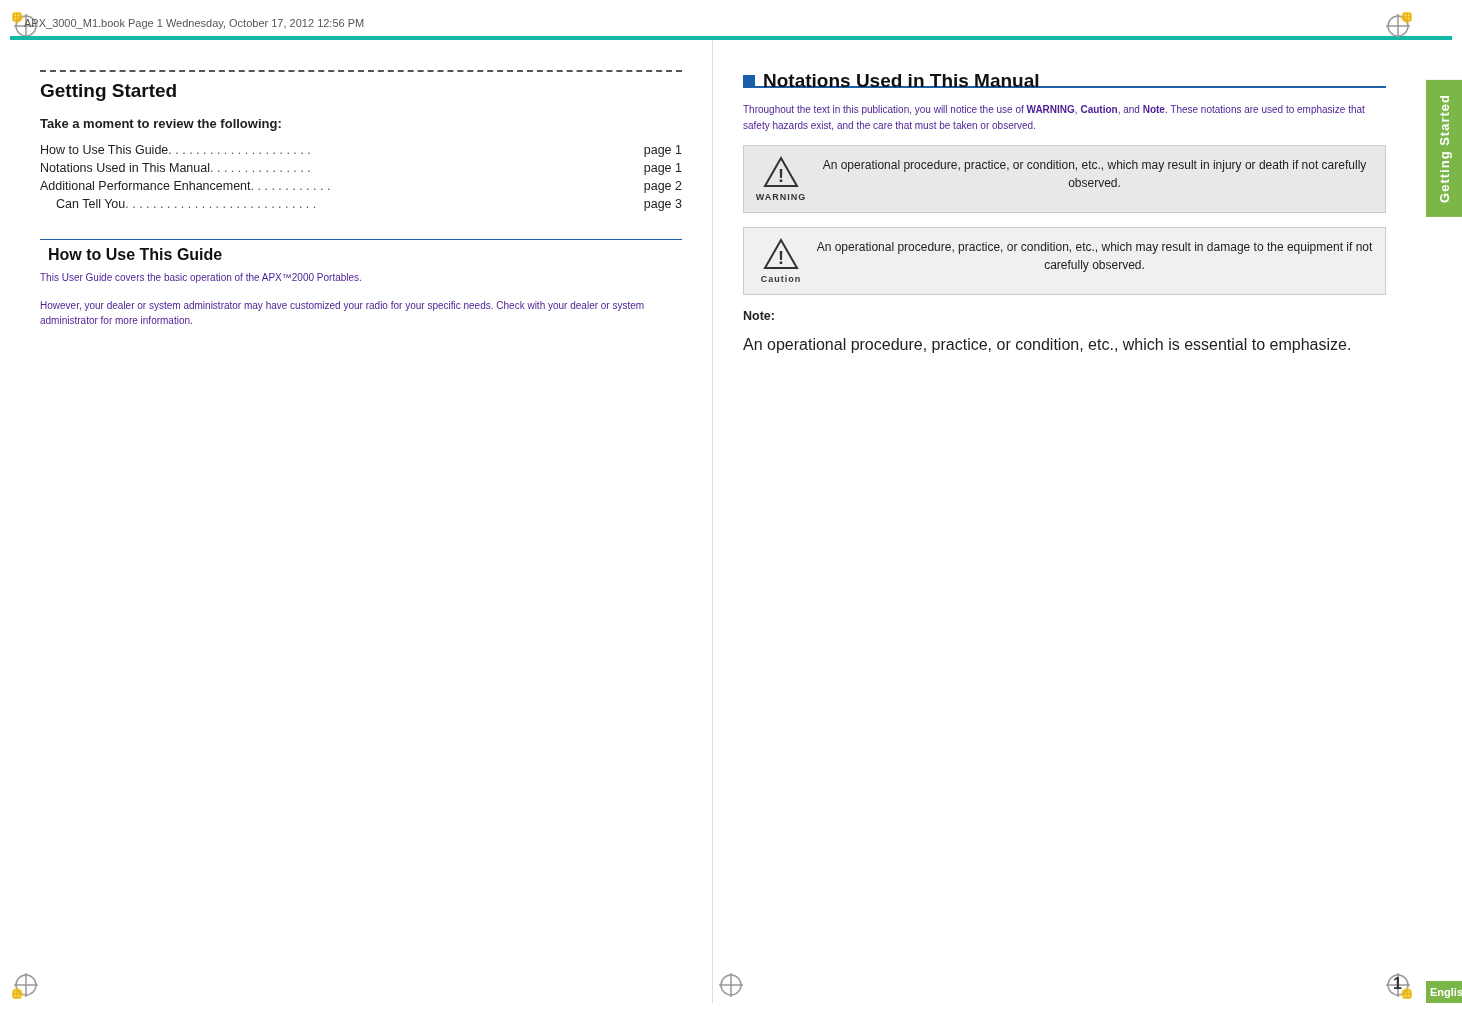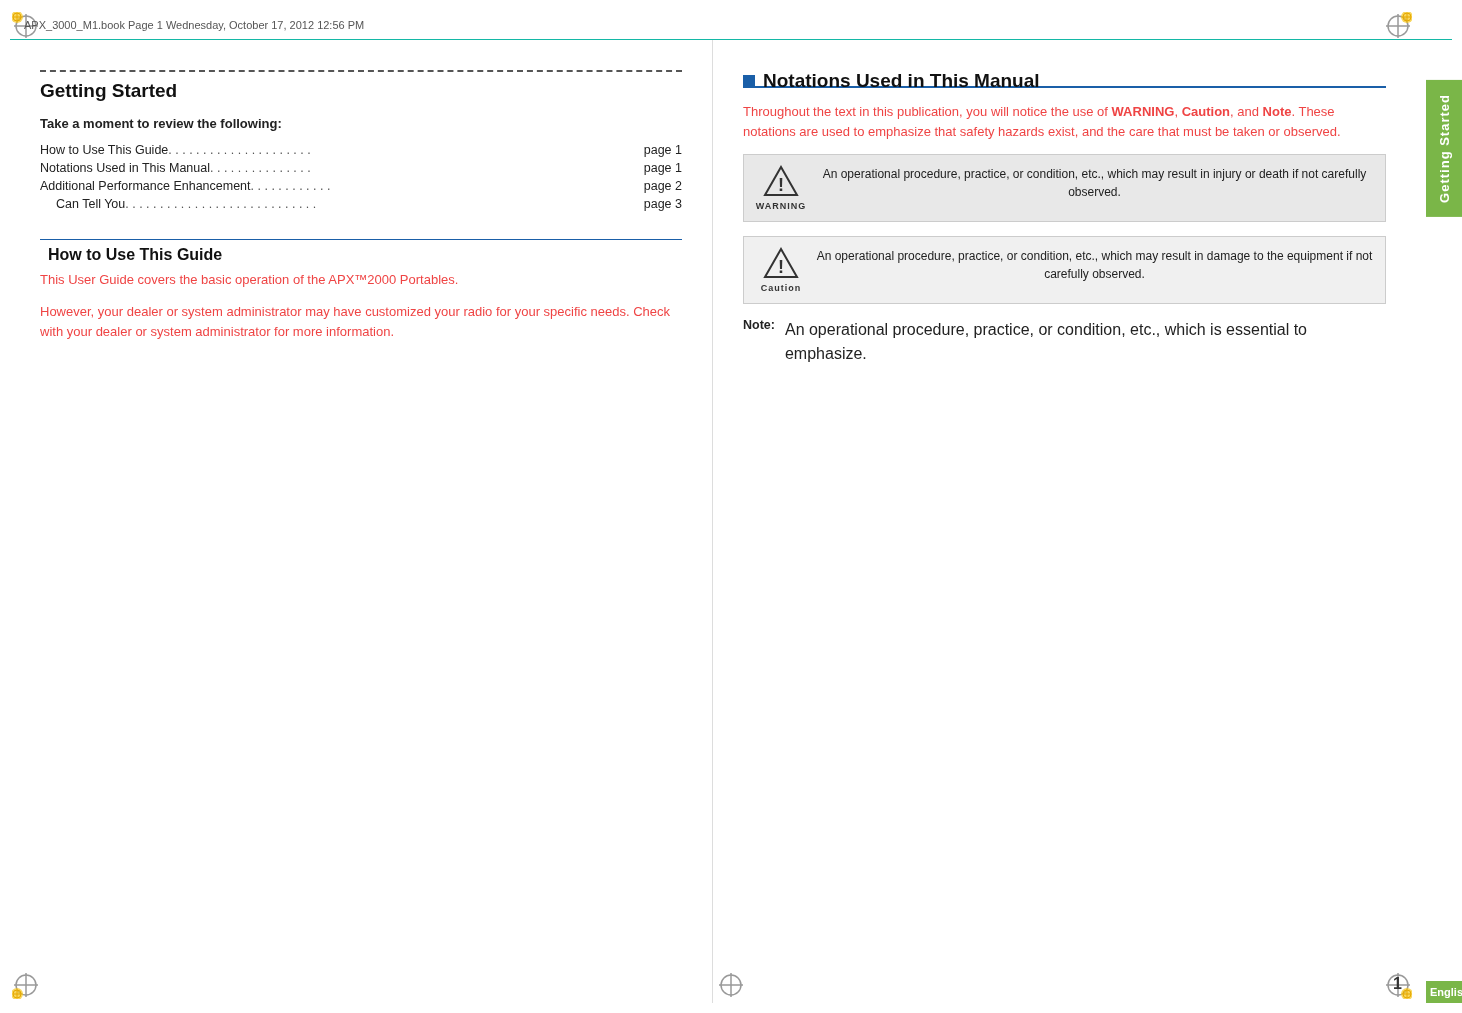--- a/index.html
+++ b/index.html
@@ -15,21 +15,21 @@
       position: relative;
     }
 
     
     .top-bar {
       position: absolute;
       top: 10px;
       left: 10px;
       right: 10px;
       height: 30px;
-      border-bottom: 1px solid #14b8a6;
+      border-bottom: 4px solid #14b8a6;
       display: flex;
       align-items: center;
       padding: 0 14px;
       font-size: 11px;
       color: #555;
     }
 
     
     .side-tab {
       position: absolute;
@@ -138,23 +138,23 @@
       font-size: 16px;
       font-weight: bold;
       color: #111;
       display: flex;
       align-items: center;
       gap: 8px;
     }
 
     
     .body-text {
-      font-size: 13px;
+      font-size: 10px;
       line-height: 1.55;
-      color: #ef4444;
+      color: #4c1d95;
       margin-bottom: 12px;
     }
     .body-text b {
       font-weight: bold;
     }
 
     
     .notice-box {
       display: flex;
       align-items: flex-start;
@@ -202,20 +202,21 @@
       color: #222;
       text-align: center;
     }
 
     
     .note-row {
       display: flex;
       align-items: flex-start;
       gap: 10px;
       margin-top: 4px;
+      flex-direction: column;
     }
     .note-label {
       font-size: 12.5px;
       font-weight: bold;
       white-space: nowrap;
       flex-shrink: 0;
     }
     .note-text {
       font-size: 16px;
       line-height: 1.5;

